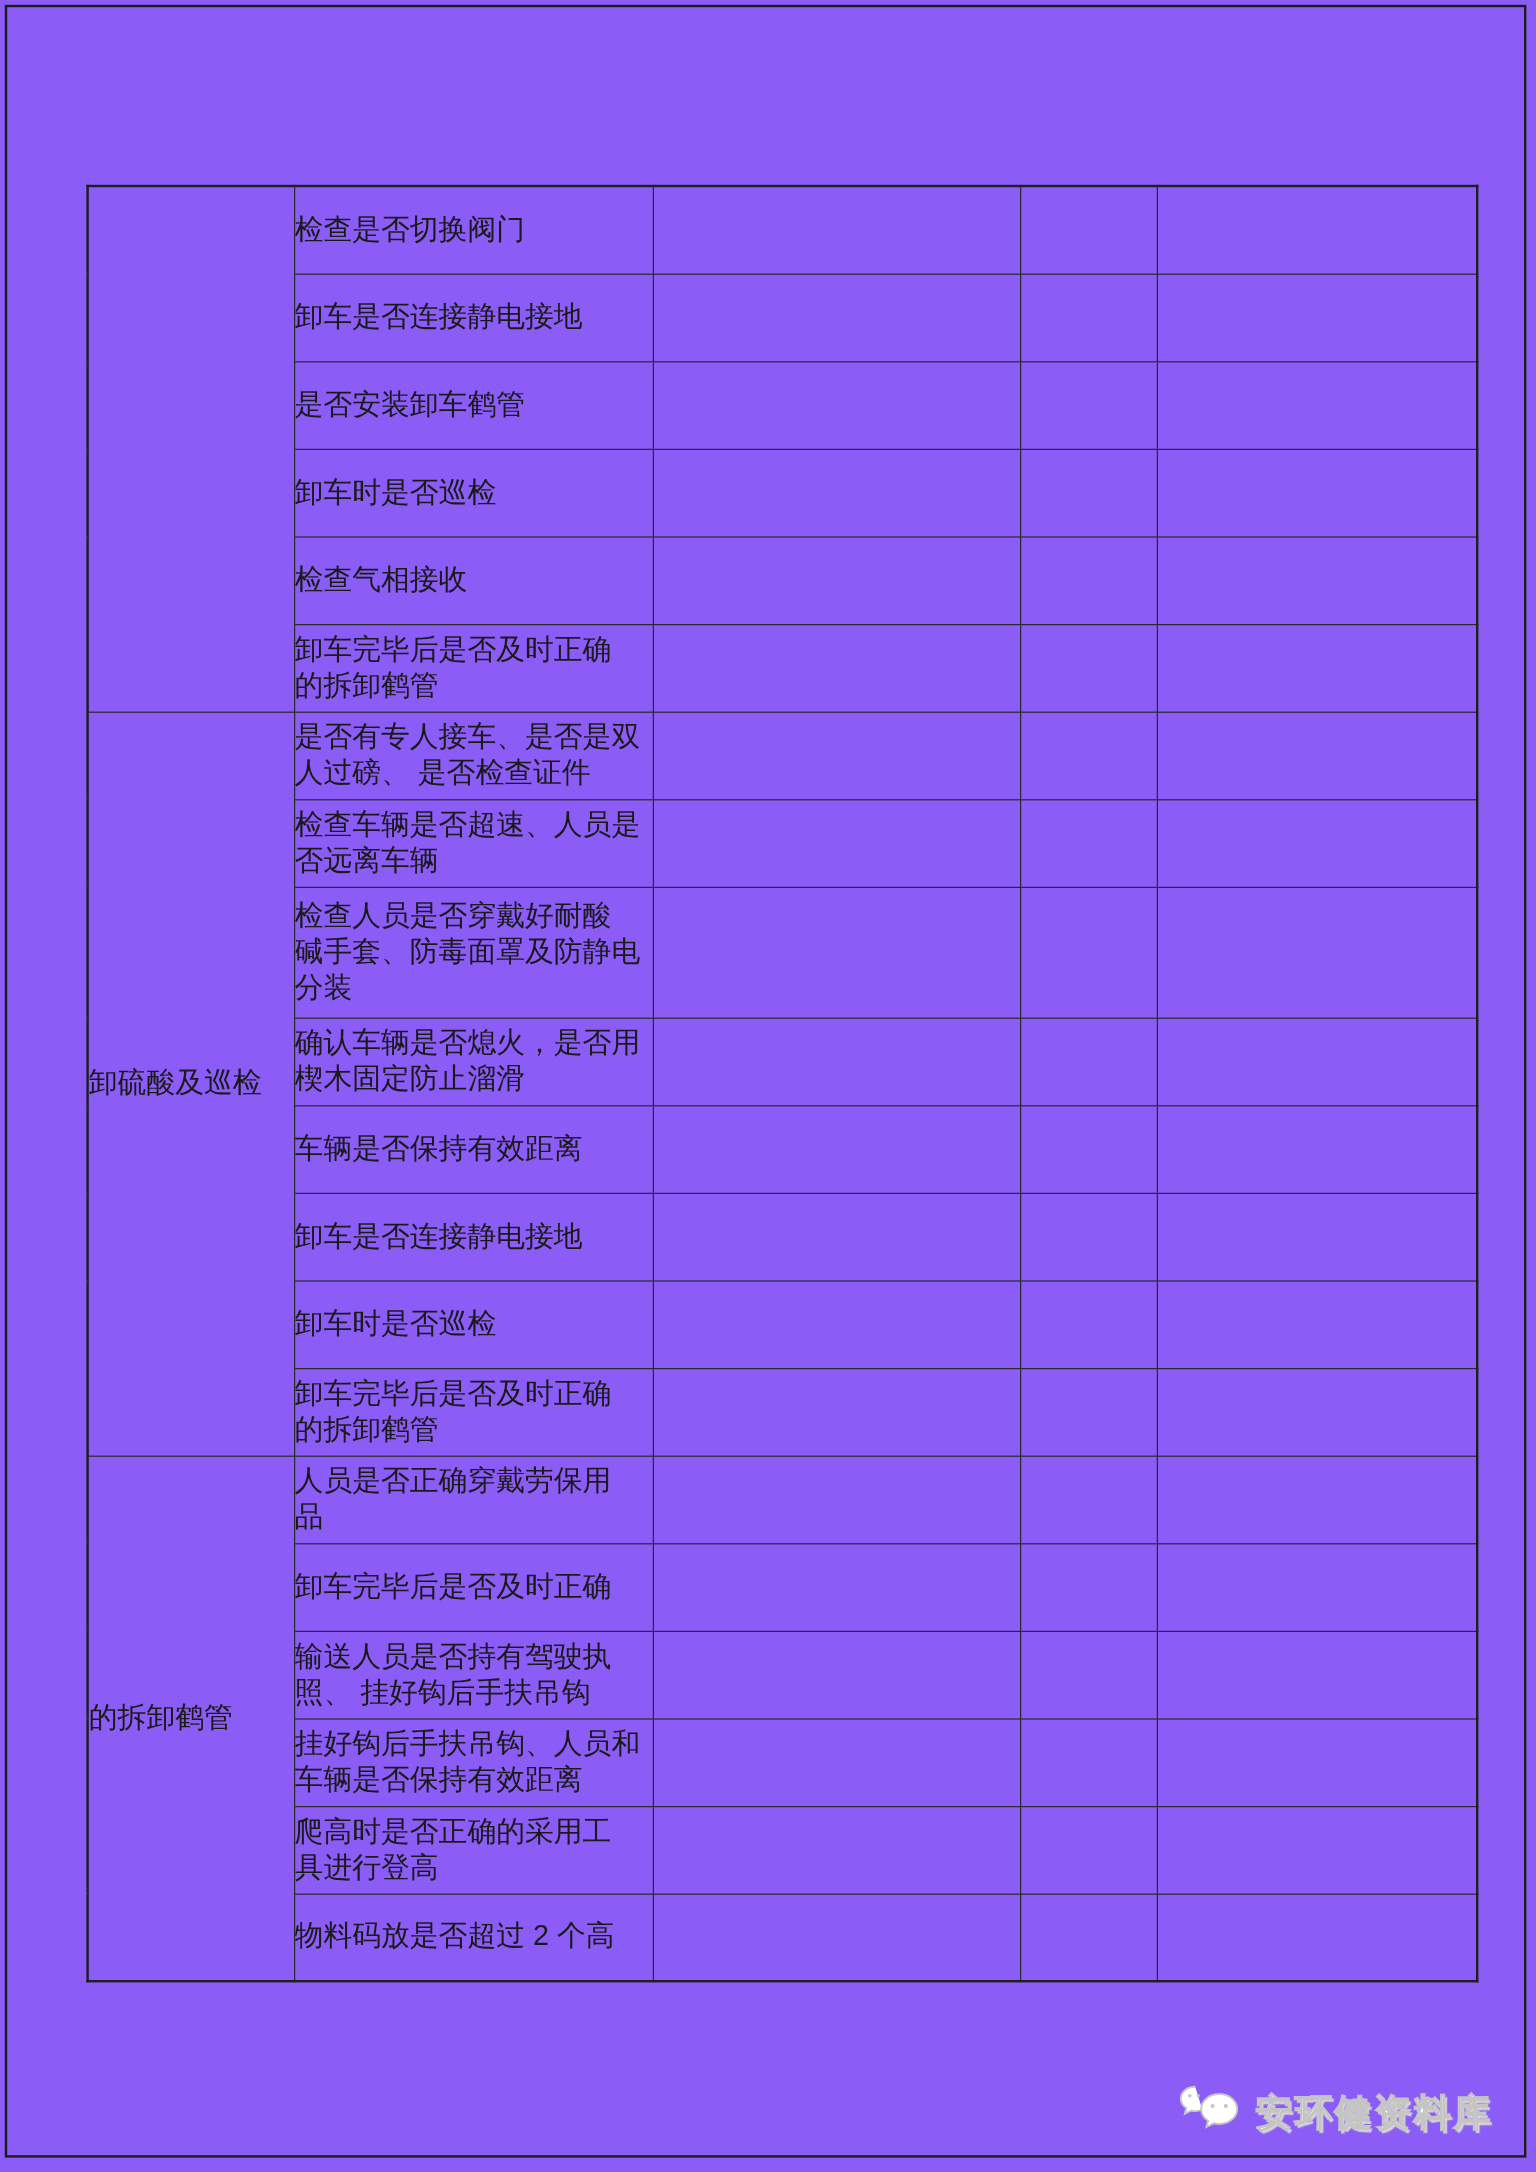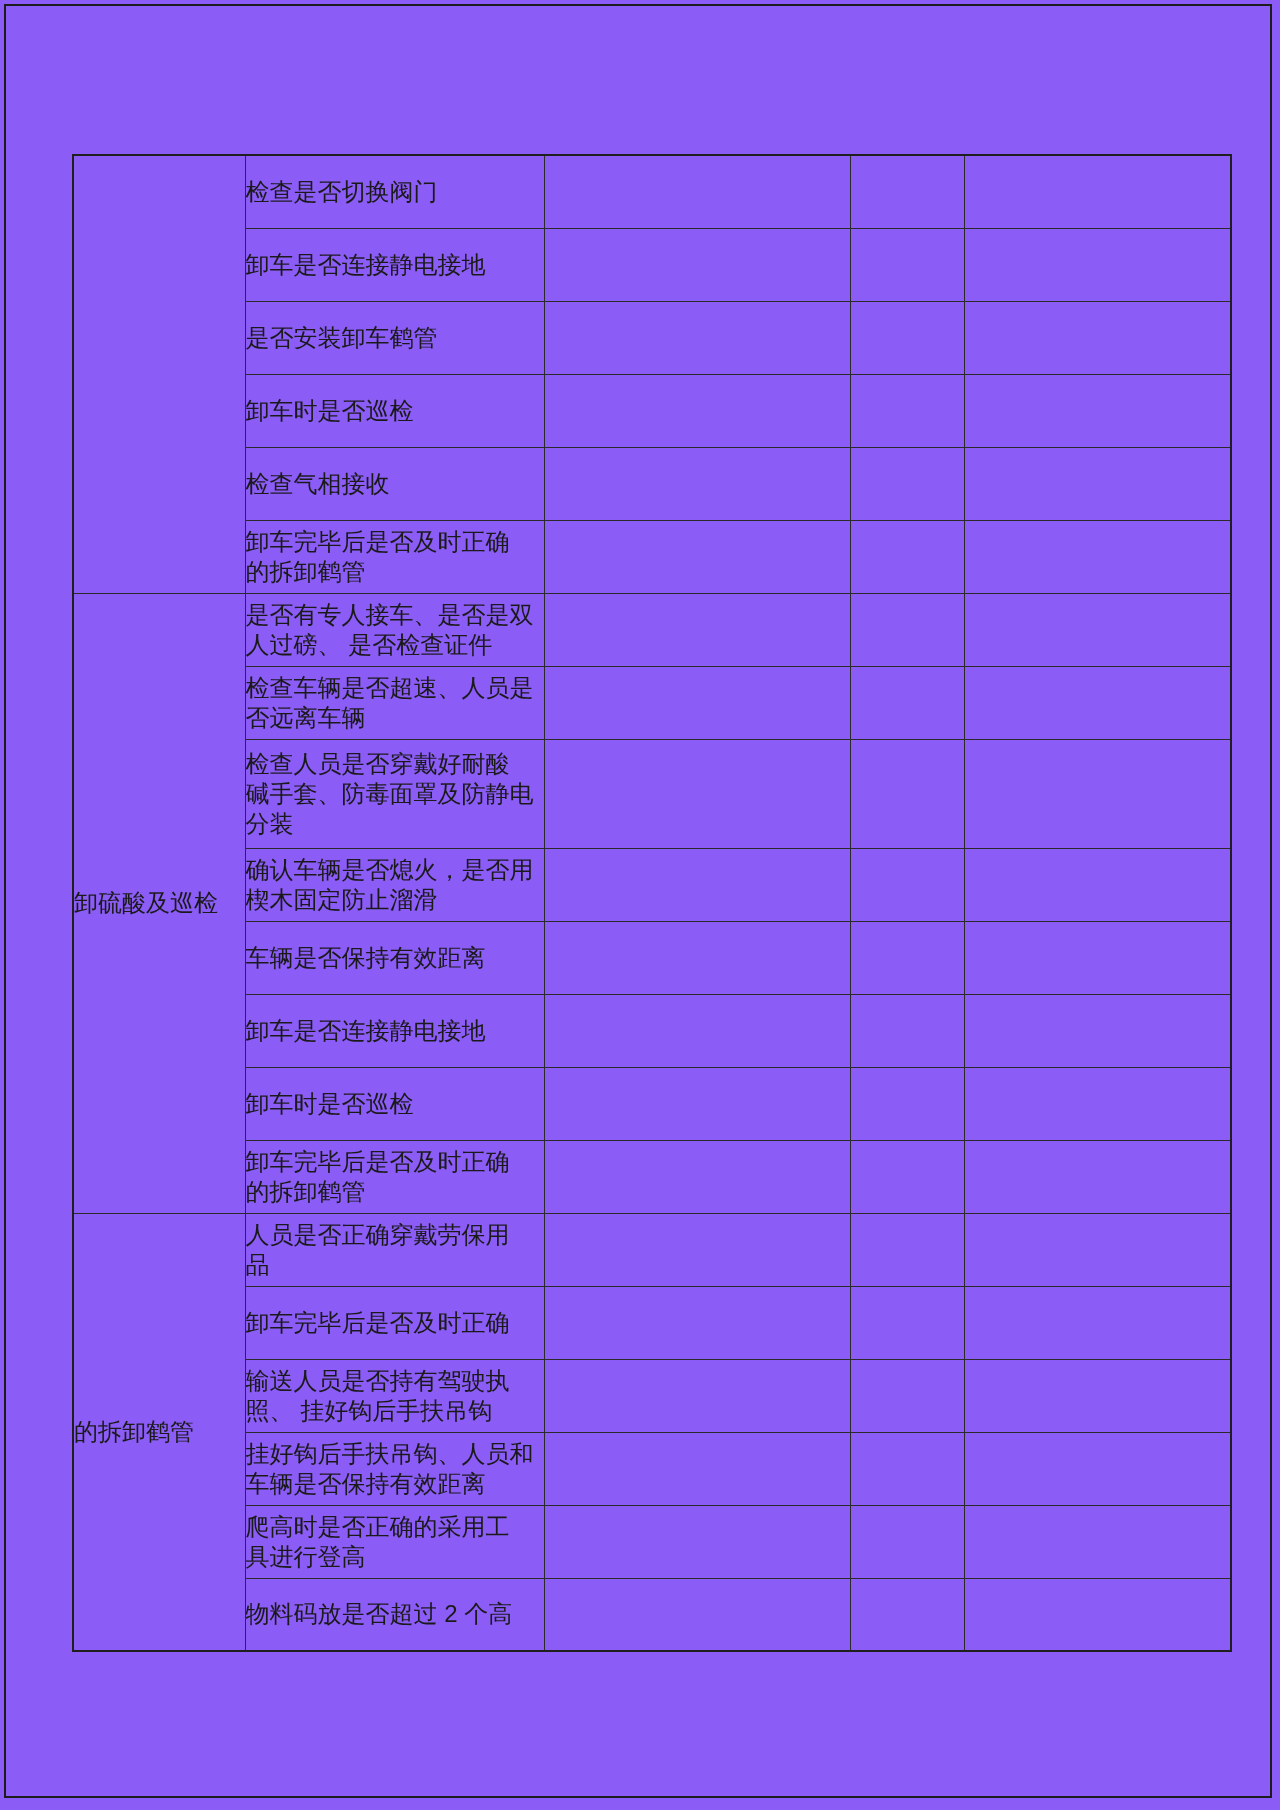--- a/index.html
+++ b/index.html
@@ -225,13 +225,30 @@
       <tr>
         <td class="item">物料码放是否超过 2 个高</td>
         <td></td>
         <td></td>
         <td></td>
       </tr>
     </tbody>
   </table>
 
 
+  <div class="watermark">
+    <span>
+      <svg width="56" height="44" viewBox="0 0 56 44">
+        <g fill="#ffffff" stroke="#c6c6c6" stroke-width="1.6">
+          <path d="M14 3 C7 3 2 7.5 2 13 c0 3.2 1.8 6 4.6 7.8 L5.4 25.5 l5.2-2.6 c1.1.3 2.2.4 3.4.4 2.2 0 4.2-.5 5.9-1.4"></path>
+          <path d="M34 9 c-8.3 0-15 5.6-15 12.5 0 4 2.2 7.5 5.7 9.8 L23.4 36.5 l6-3.1 c1.5.4 3 .6 4.6.6 8.3 0 15-5.6 15-12.5 S42.3 9 34 9 z"></path>
+        </g>
+        <g fill="#c6c6c6" stroke="none">
+          <circle cx="9.5" cy="10.5" r="1.4"></circle>
+          <circle cx="16.5" cy="10.5" r="1.4"></circle>
+          <circle cx="28.5" cy="19" r="1.7"></circle>
+          <circle cx="39.5" cy="19" r="1.7"></circle>
+        </g>
+      </svg>
+    </span>
+    <span class="wm-text">安环健资料库</span>
+  </div>
 </div>
 
 </body></html>

